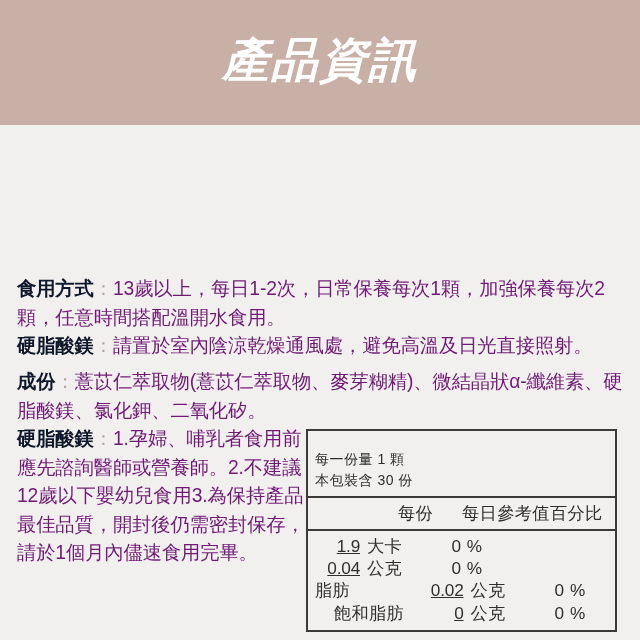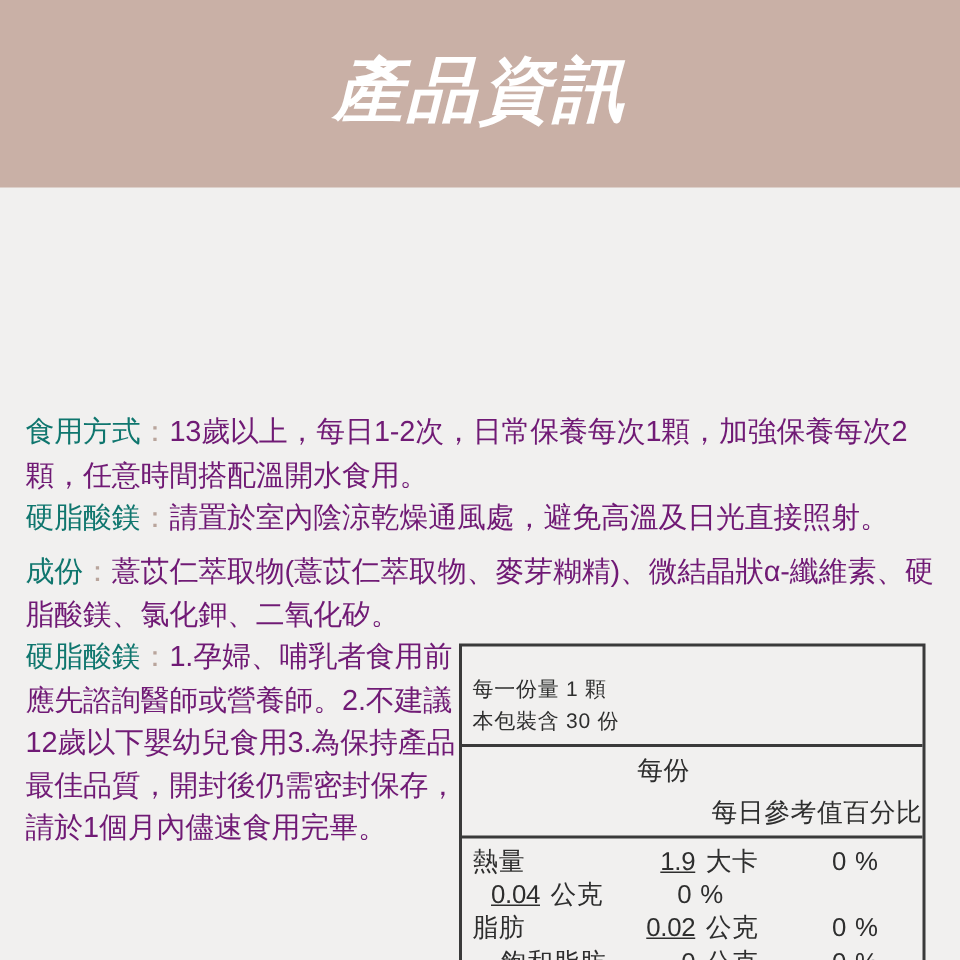--- a/index.html
+++ b/index.html
@@ -51,22 +51,22 @@
   .info-block {
     position: absolute;
     left: 17px;
     width: 606px;
     font-size: 19.3px;
     line-height: 28.5px;
     color: #3b3b3b;
     letter-spacing: -0.1px;
   }
   .info-label {
-    color: #0f766e;
-    font-weight: normal;
+    color: #0f172a;
+    font-weight: bold;
   }
   .info-colon {
     color: #b9a59c;
   }
   .info-body {
     color: #701a75;
   }
 
   
   #block-usage   { top: 150px; }
@@ -104,28 +104,27 @@
   .nutri-colhead {
     border-bottom: 2.5px solid #3a3a3a;
     padding: 3px 0 4px 0;
     display: flex;
     justify-content: flex-end;
     font-size: 17.2px;
     letter-spacing: 0.4px;
   }
   .nutri-colhead .ch-per {
     width: 62px;
-    text-align: right;
+    text-align: left;
     margin-left: 16px;
   }
   .nutri-colhead .ch-dv {
     width: 153px;
-    text-align: right;
+    text-align: left;
     padding-left: 2px;
-    margin-top: 28px;
   }
 
   .nutri-rows {
     padding: 4px 0 6px 0;
   }
   .nutri-row {
     display: flex;
     align-items: baseline;
     line-height: 22.2px;
     white-space: nowrap;
@@ -190,21 +189,20 @@
         <div>本包裝含 30 份</div>
       </div>
 
       <div class="nutri-colhead">
         <div class="ch-per">每份</div>
         <div class="ch-dv">每日參考值百分比</div>
       </div>
 
       <div class="nutri-rows" id="nutri-rows">
           <div class="nutri-row">
-            <div class="nr-name">熱量</div>
             <div class="nr-val">1.9</div>
             <div class="nr-unit">大卡</div>
             <div class="nr-dv">0 %</div>
           </div>
           <div class="nutri-row">
             <div class="nr-val">0.04</div>
             <div class="nr-unit">公克</div>
             <div class="nr-dv">0 %</div>
           </div>
           <div class="nutri-row">

